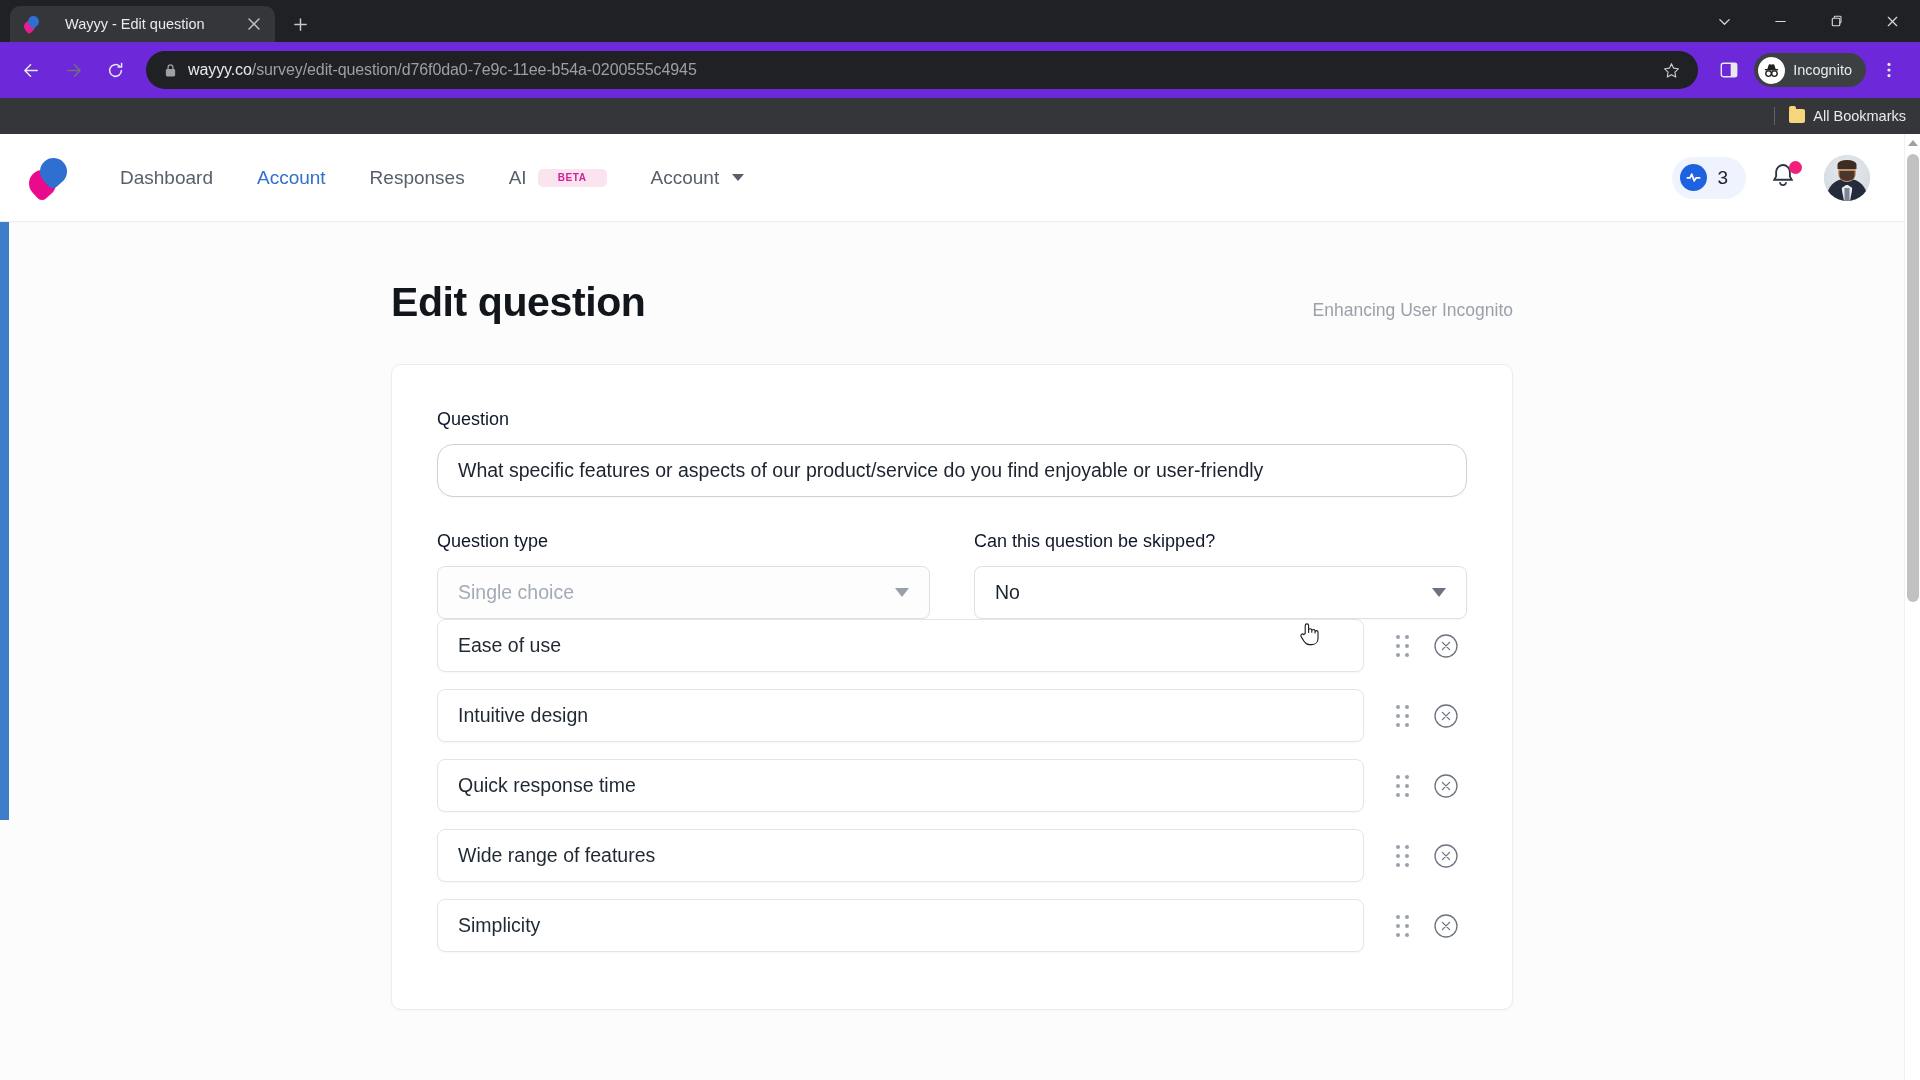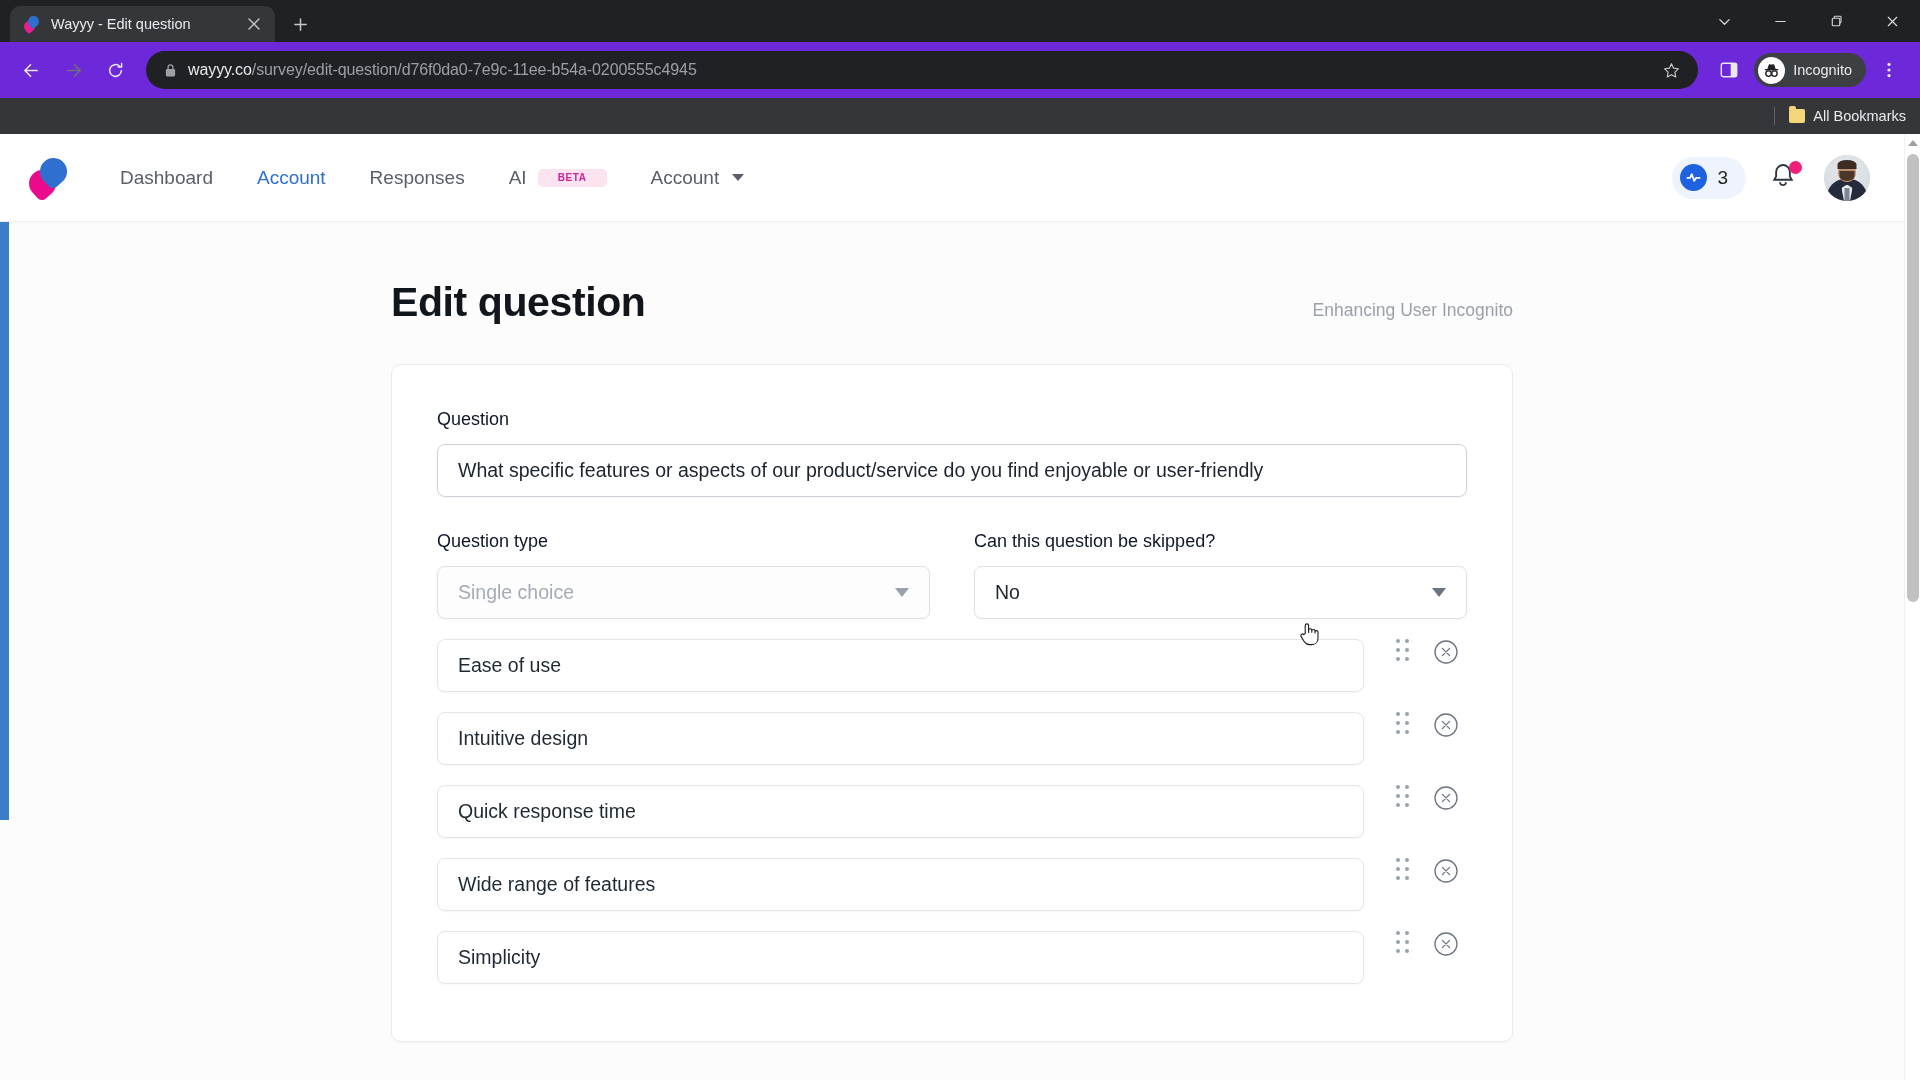--- a/index.html
+++ b/index.html
@@ -12,21 +12,21 @@
 
   
   .browser { width: 1920px; height: 1080px; display: flex; flex-direction: column; background: #202124; }
 
   .tabstrip {
     height: 42px; background: #202124; display: flex; align-items: flex-end;
     padding-left: 10px; position: relative;
   }
   .tab {
     width: 265px; height: 36px; background: #35363a; border-radius: 10px 10px 0 0;
-    display: flex; align-items: center; padding: 0 10px 0 14px; gap: 10px; position: relative;
+    display: flex; align-items: center; padding: 0 10px 0 14px; gap: 24px; position: relative;
   }
   .tab-favicon { width: 17px; height: 17px; flex: 0 0 17px; position: relative; }
   .tab-favicon .d1, .tab-favicon .d2 {
     position: absolute; width: 11px; height: 11px; border-radius: 50% 50% 50% 2px;
   }
   .tab-favicon .d1 { background: #e91e8c; left: 0px; top: 5px; transform: rotate(-40deg); }
   .tab-favicon .d2 { background: #2f6fd0; left: 4px; top: 0px; transform: rotate(-40deg); }
   .tab-title {
     color: #e8eaed; font-size: 14.5px; white-space: nowrap; overflow: hidden;
     text-overflow: ellipsis; flex: 1;
@@ -137,21 +137,21 @@
   }
   .page-title { font-size: 41px; font-weight: 700; color: #11151c; letter-spacing: -0.4px; }
   .survey-name { margin-left: auto; font-size: 17.5px; color: #9aa1ab; }
 
   .card {
     width: 1122px; margin: 38px auto 0; background: #ffffff; border: 1px solid #eaecf0;
     border-radius: 10px; padding: 44px 45px 40px; box-shadow: 0 1px 2px rgba(16,24,40,0.04);
   }
   .field-label { font-size: 18px; color: #0f172a; margin-bottom: 14px; }
   .text-input {
-    width: 100%; height: 53px; border: 1px solid #dde1e7; border-radius: 8px;
+    width: 100%; height: 53px; border: 1px solid #dde1e7; border-radius: 16px;
     background: #fff; display: flex; align-items: center; padding: 0 20px;
     font-size: 19.5px; color: #1c2430; box-shadow: 0 1px 2px rgba(16,24,40,0.03);
   }
   .q-input { border-color: #ccd2da; }
 
   .two-col { display: flex; gap: 44px; margin-top: 34px; }
   .col { flex: 1; }
   .select {
     width: 100%; height: 53px; border: 1px solid #dde1e7; border-radius: 8px; background: #fff;
     display: flex; align-items: center; padding: 0 20px; box-shadow: 0 1px 2px rgba(16,24,40,0.03);
@@ -159,21 +159,21 @@
   .select .val { font-size: 19.5px; color: #1c2430; }
   .select.disabled { background: #fdfdfe; }
   .select.disabled .val { color: #a4abb6; }
   .caret {
     margin-left: auto; width: 0; height: 0;
     border-left: 7px solid transparent; border-right: 7px solid transparent; border-top: 9px solid #6b7280;
   }
   .select.disabled .caret { border-top-color: #98a0ab; }
 
   .options-title { font-size: 21px; font-weight: 700; color: #11151c; margin-top: 50px; margin-bottom: 18px; }
-  .option-row { display: flex; align-items: flex-start; gap: 0; margin-bottom: 17px; margin-top: 20px; }
+  .option-row { display: flex; align-items: center; gap: 0; margin-bottom: 17px; }
   .option-input {
     width: 941px; height: 53px; border: 1px solid #e2e6eb; border-radius: 8px; background: #fff;
     display: flex; align-items: center; padding: 0 20px; font-size: 19.5px; color: #1f2933;
     box-shadow: 0 1px 2px rgba(16,24,40,0.035);
   }
   .drag-handle {
     width: 46px; display: flex; align-items: center; justify-content: center; margin-left: 16px;
   }
   .dots { display: grid; grid-template-columns: 4px 4px; grid-template-rows: 4px 4px 4px; gap: 5px; }
   .dots i { width: 4px; height: 4px; border-radius: 50%; background: #98a1ad; display: block; }

